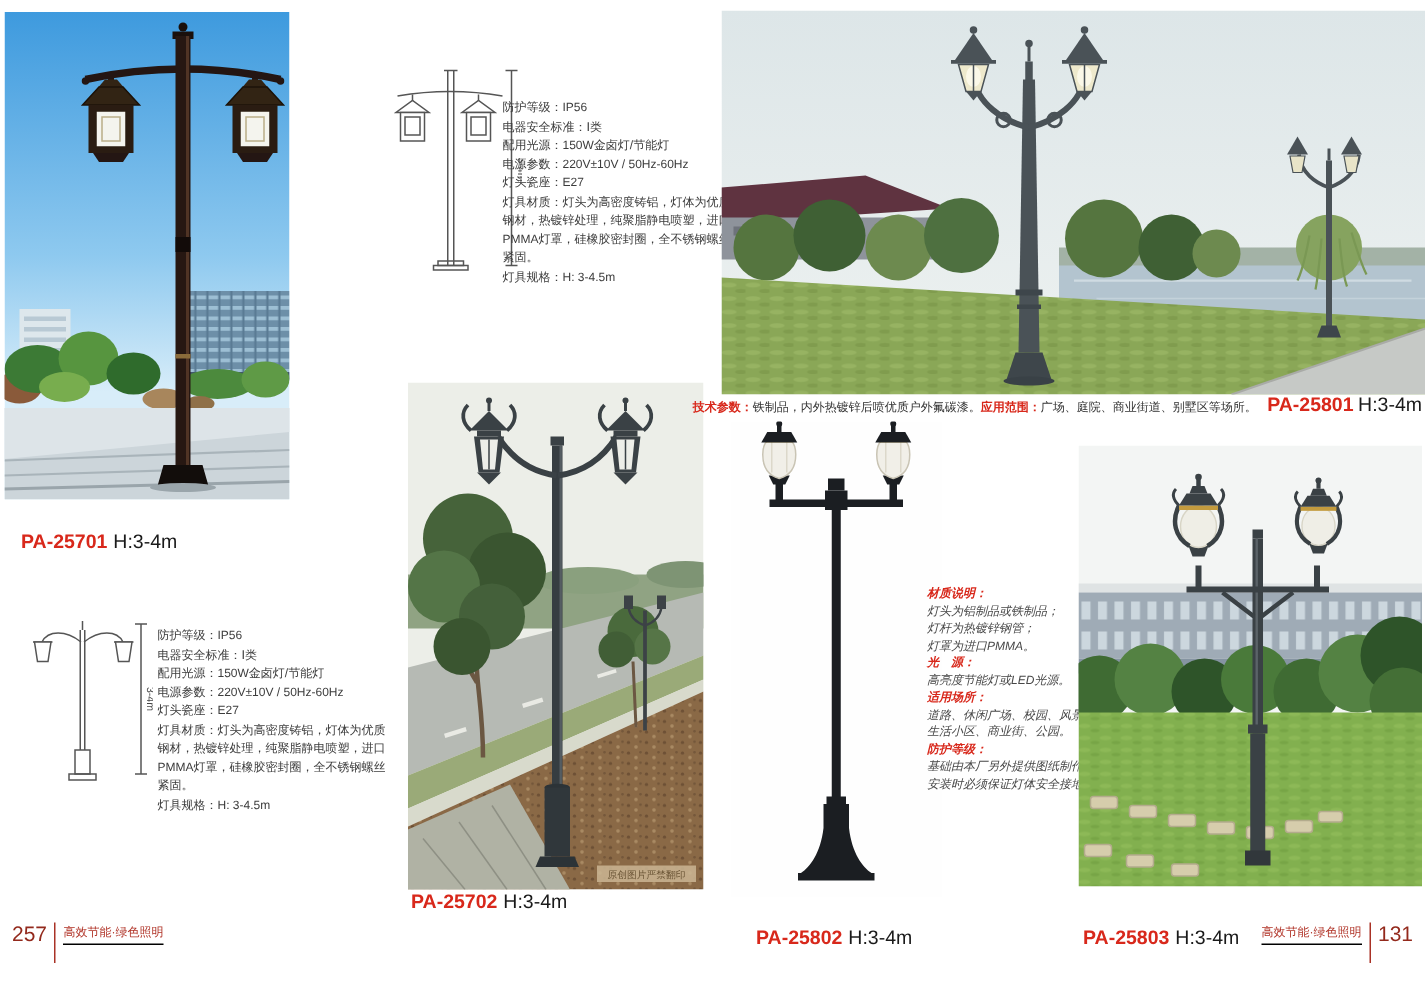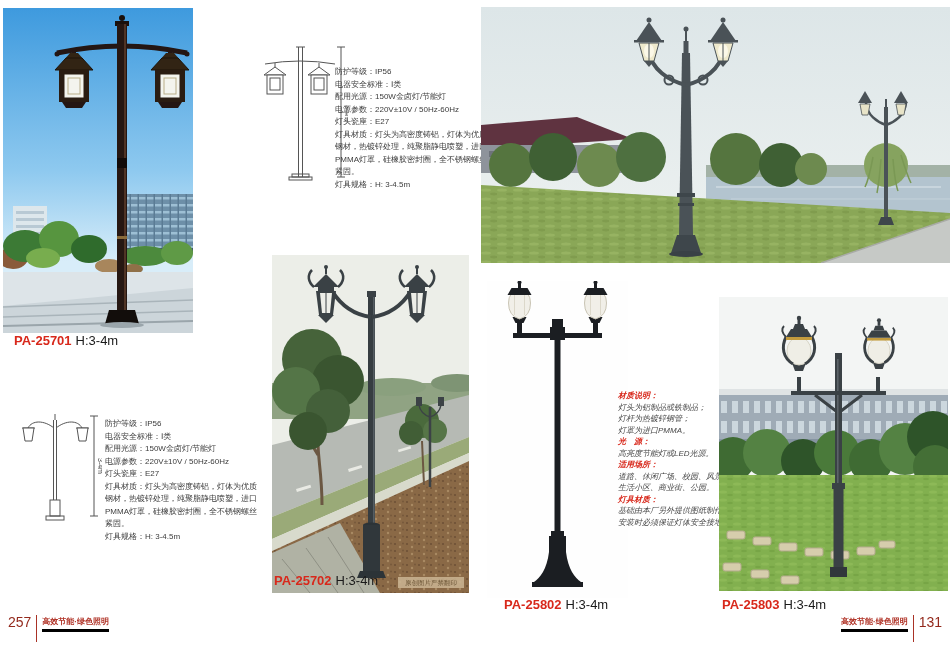--- a/index.html
+++ b/index.html
@@ -8,40 +8,40 @@
   .photo{position:absolute;}
   .photo svg, .diagram svg{display:block;width:100%;height:100%;}
   .p1{left:3px;top:8px;width:190px;height:325px;}
   .p2{left:272px;top:255px;width:197px;height:338px;}
   .p3{left:481px;top:7px;width:469px;height:256px;}
   .p4{left:487px;top:281px;width:141px;height:317px;background:#fff;}
   .p5{left:719px;top:297px;width:229px;height:294px;}
   .diagram{position:absolute;}
   .d1{left:253px;top:33px;width:95px;height:158px;}
   .d2{left:14px;top:398px;width:88px;height:132px;}
-  .caption{position:absolute;font-size:13px;white-space:nowrap;}
+  .caption{position:absolute;font-size:13px;white-space:nowrap;margin-top:20px;}
   .caption .code{color:#d8281b;font-weight:bold;}
   .caption .height{color:#1a1a1a;margin-left:4px;}
   .specs{position:absolute;width:156px;font-size:8px;line-height:12.5px;color:#3c3c3c;}
   .specs1{left:335px;top:66px;}
   .specs2{left:105px;top:418px;}
   .techline{position:absolute;left:481px;right:0;top:262px;display:flex;justify-content:flex-end;
             align-items:baseline;font-size:8px;color:#333;white-space:nowrap;padding-right:2px;}
   .techline .red{color:#d8281b;font-weight:bold;}
   .techline .code{font-size:13px;font-weight:bold;color:#d8281b;margin-left:7px;}
   .techline .h{font-size:13px;color:#1a1a1a;margin-left:3px;}
   .notes{position:absolute;left:618px;top:390px;width:134px;font-size:8px;line-height:11.5px;color:#474747;font-style:italic;}
   .notes .t{color:#d8281b;font-weight:bold;}
   .notes .b{white-space:pre-line;}
   .footer{position:absolute;top:615px;display:flex;align-items:flex-start;gap:5px;}
   .footer-left{left:8px;}
   .footer-right{right:8px;}
   .pageno{font-size:14px;font-weight:normal;color:#93291c;line-height:15px;}
   .vline{width:1px;height:27px;background:#a93226;}
-  .slogan{font-size:8px;font-weight:bold;color:#b03226;border-bottom:3px solid #000000;
+  .slogan{font-size:8px;font-weight:normal;color:#b03226;border-bottom:1px solid #000000;
           padding-bottom:2px;line-height:10px;margin-top:2px;}
 </style>
 </head>
 <body>
 
 <div class="page">
 
   <div class="photo p1">
     <svg viewBox="0 0 190 325">
       <defs>
@@ -364,20 +364,28 @@
         <path d="M405,118 C414,115 424,108 425,96" stroke="#4a5257" stroke-width="2.5" fill="none"></path>
         <polygon points="377,96 391,96 384,84" fill="#4a5257"></polygon>
         <polygon points="379,97 389,97 387,108 381,108" fill="#e8e4c8" stroke="#4a5257" stroke-width="0.8"></polygon>
         <polygon points="413,96 427,96 420,84" fill="#4a5257"></polygon>
         <polygon points="415,97 425,97 423,108 417,108" fill="#e8e4c8" stroke="#4a5257" stroke-width="0.8"></polygon>
         <polygon points="400,210 410,210 413,218 397,218" fill="#3e464b"></polygon>
       </g>
     </svg>
   </div>
 
+  <div class="techline">
+    <span class="red">技术参数：</span>
+    <span>铁制品，内外热镀锌后喷优质户外氟碳漆。</span>
+    <span class="red">应用范围：</span>
+    <span>广场、庭院、商业街道、别墅区等场所。</span>
+    <span class="code">PA-25801</span>
+    <span class="h">H:3-4m</span>
+  </div>
 
   <div class="photo p4">
     <svg viewBox="0 0 141 317">
       <rect width="141" height="317" fill="#fefefe"></rect>
       <g>
         <rect x="67.5" y="50" width="6" height="205" fill="#1b1e22"></rect>
         <rect x="26" y="52" width="89" height="5" fill="#1b1e22"></rect>
         <rect x="63" y="46" width="15" height="13" fill="#1b1e22"></rect>
         <rect x="65" y="38" width="11" height="8" fill="#1b1e22"></rect>
         <rect x="30" y="40" width="5" height="13" fill="#1b1e22"></rect>
@@ -416,21 +424,21 @@
   <div class="notes">
     <div class="t">材质说明：</div>
     <div class="b">灯头为铝制品或铁制品；
 灯杆为热镀锌钢管；
 灯罩为进口PMMA。</div>
     <div class="t">光　源：</div>
     <div class="b">高亮度节能灯或LED光源。</div>
     <div class="t">适用场所：</div>
     <div class="b">道路、休闲广场、校园、风景区、
 生活小区、商业街、公园。</div>
-    <div class="t">灯具材质：</div>
+    <div class="t">防护等级：</div>
     <div class="b">基础由本厂另外提供图纸制作。
 安装时必须保证灯体安全接地。</div>
   </div>
 
   <div class="photo p5">
     <svg viewBox="0 0 229 294">
       <defs>
         <pattern id="win5" width="11" height="20" patternUnits="userSpaceOnUse">
           <rect width="11" height="20" fill="#9fabb6"></rect>
           <rect x="2" y="4" width="6" height="12" fill="#ccd7de"></rect>

